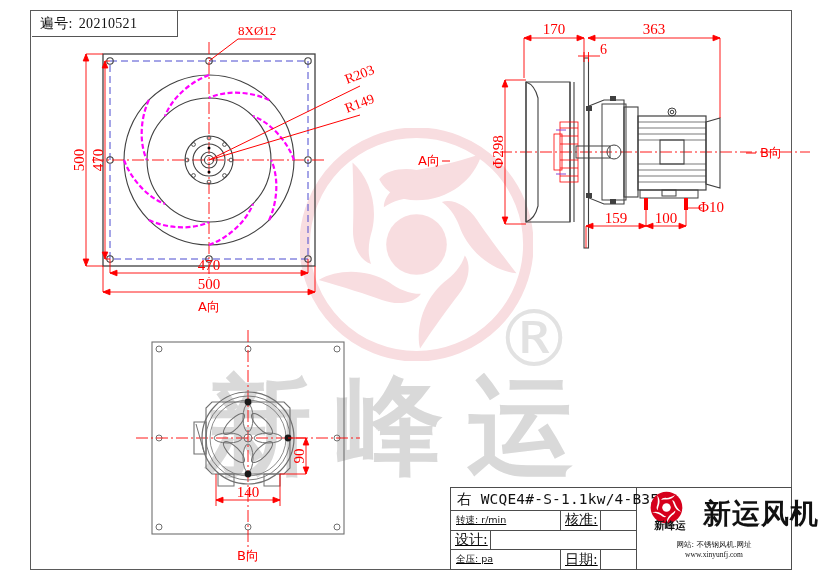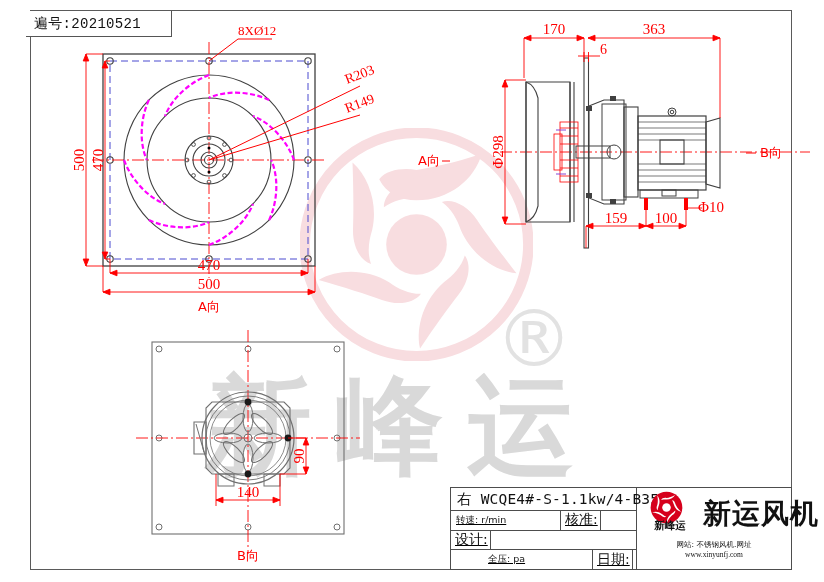--- a/index.html
+++ b/index.html
@@ -10,25 +10,25 @@
   #sheet{position:absolute;left:0;top:0;width:824px;height:582px;background:#fff;}
 
   
   .frame{
     position:absolute;left:30px;top:10px;width:762px;height:560px;
     border:1.4px solid #5a5a5a;box-sizing:border-box;
   }
 
   
   .code-box{
-    position:absolute;left:26px;top:11px;height:26px;width:146px;
+    position:absolute;left:32px;top:11px;height:26px;width:146px;
     border-right:1.3px solid #555;border-bottom:1.3px solid #555;
     box-sizing:border-box;display:flex;align-items:center;
     padding-left:8px;font-size:14px;color:#111;letter-spacing:0.3px;
-    font-family:Liberation Mono, monospace;
+    font-family:Liberation Serif, serif;
     background:#fff;z-index:40;
   }
 
   
   .wm-logo{
     position:absolute;left:300px;top:128px;width:233px;height:233px;
     opacity:1;z-index:1;pointer-events:none;
   }
   .wm-reg{
     position:absolute;left:495px;top:300px;font-size:78px;color:#e2e2e2;
@@ -58,21 +58,21 @@
            display:flex;flex-direction:column;}
   .tb-model{
     height:23px;border-bottom:1.2px solid #4d4d4d;box-sizing:border-box;
     display:flex;align-items:center;padding-left:6px;
     font-size:14.5px;color:#111;white-space:nowrap;letter-spacing:0.2px;
     font-family:"DejaVu Sans Mono","Liberation Mono",monospace;
   }
   .tb-row{
     flex:1;display:flex;border-bottom:1.1px solid #4d4d4d;box-sizing:border-box;text-decoration:underline;
   }
-  .tb-row:last-child{border-bottom:none;margin-left:32px;}
+  .tb-row:last-child{border-bottom:none;}
   .tb-c1{width:110px;border-right:1.1px solid #4d4d4d;box-sizing:border-box;
          display:flex;align-items:center;padding-left:5px;
          font-size:9.5px;color:#111;white-space:nowrap;
          font-family:"DejaVu Sans","Liberation Sans",sans-serif;}
   .tb-c2{width:40px;border-right:1.1px solid #4d4d4d;box-sizing:border-box;
          display:flex;align-items:center;padding-left:4px;
          font-size:14px;color:#111;white-space:nowrap;
          font-family:"DejaVu Sans","Liberation Sans",sans-serif;}
   .tb-c3{flex:1;}
   .tb-right{flex:1;position:relative;display:block;}
@@ -113,21 +113,21 @@
       <path d="M100,60 C122,58 142,44 150,26 C128,34 110,40 96,44 C82,48 72,58 72,68 C80,62 90,60 100,60 Z" transform="rotate(288 100 100)"></path>
     </g>
   </svg>
   <div class="wm-reg">®</div>
   <div class="wm-text">新峰运</div>
 
   <div class="frame"></div>
 
   <div class="code-box">
     <span>遍号:</span>
-    <span style="">20210521</span>
+    <span style="margin-left:6px;">20210521</span>
   </div>
 
   <svg id="front-view" class="view" width="390" height="300">
 
     <rect x="43" y="34" width="212" height="212" fill="none" stroke="#404040" stroke-width="1.3"></rect>
 
     <rect x="50" y="41" width="198" height="198" fill="none" stroke="#4a4ad0" stroke-width="1" stroke-dasharray="7,4"></rect>
 
     <g fill="none" stroke="#404040" stroke-width="1.1">
       <circle cx="50" cy="41" r="3.2"></circle>

